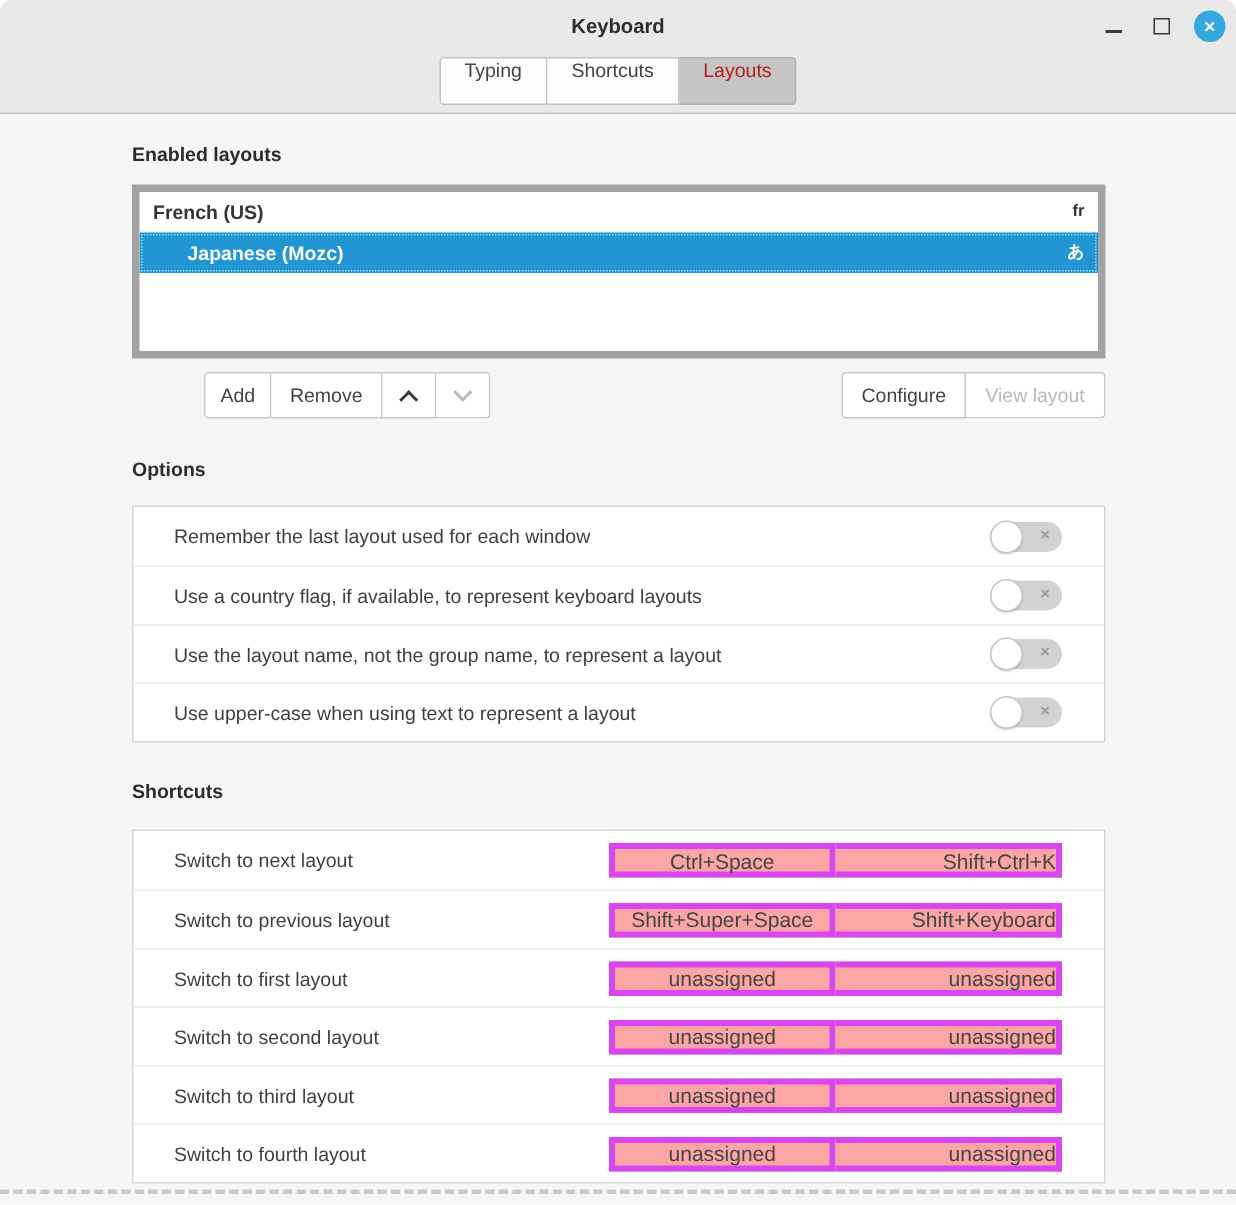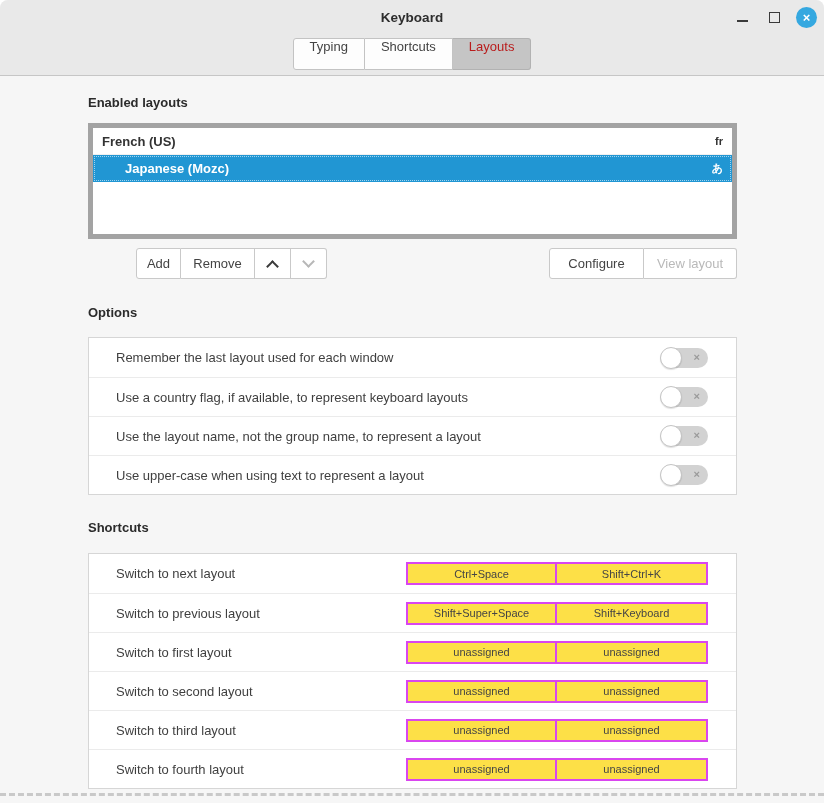--- a/index.html
+++ b/index.html
@@ -48,44 +48,44 @@
   .btn {
     background: #fff; border: 1px solid #c9c9c9; height: 31px;
     display: flex; align-items: center; justify-content: center;
     color: #434343; font-size: 13px; cursor: pointer;
   }
   .btn-group .btn + .btn { border-left-width: 0; }
   .btn-group .btn:first-child { border-radius: 3px 0 0 3px; }
   .btn-group .btn:last-child { border-radius: 0 3px 3px 0; }
   .btn.disabled { color: #b9b9b9; cursor: default; }
   .w-add { width: 45px; } .w-remove { width: 74px; } .w-arrow { width: 36px; }
-  .w-configure { width: 95px; } .w-viewlayout { width: 93px; }
+  .w-configure { width: 83px; } .w-viewlayout { width: 93px; }
   .flex-spacer { flex: 1; }
   .chevron { width: 9px; height: 9px; border-right: 2px solid #3a3a3a; border-bottom: 2px solid #3a3a3a; }
   .chevron.up { transform: rotate(-135deg); margin-top: 5px; }
   .chevron.down { transform: rotate(45deg); margin-top: -4px; border-color: #b7b7b7; }
   
   .panel { background: #fff; border: 1px solid #d6d6d6; }
   .panel.options { margin-top: 17px; }
   .panel.shortcuts { margin-top: 18px; }
   .panel-row { height: 39px; display: flex; align-items: center; padding: 0 28px 0 27px; border-top: 1px solid #ebebeb; }
   .panel-row:first-child { border-top: none; }
   .row-label { color: #3f3f3f; }
   
   .toggle { margin-left: auto; width: 47px; height: 20px; border-radius: 10px; background: #d2d2d2; position: relative; cursor: pointer; flex: 0 0 auto; }
   .toggle .knob { position: absolute; left: -1px; top: -1px; width: 22px; height: 22px; border-radius: 50%; background: #fff; border: 1px solid #c4c4c4; box-shadow: 0 1px 1px rgba(0,0,0,.12); }
   .toggle .off-mark { position: absolute; right: 8px; top: 50%; transform: translateY(-52%); font-size: 11px; font-weight: 700; color: #9a9a9a; line-height: 1; }
   
   .keycells { margin-left: auto; display: flex; }
   .keycell {
-    width: 151px; height: 23px; background: #fde047; border: 2px solid #d946ef;
+    width: 151px; height: 23px; background: #fca5a5; border: 4px solid #d946ef;
     display: flex; align-items: center; justify-content: center;
-    color: #454545; font-size: 11px; cursor: pointer;
-  }
-  .keycell + .keycell { border-left-width: 0; }
+    color: #454545; font-size: 14px; cursor: pointer;
+  }
+  .keycell + .keycell { border-left-width: 0; justify-content: flex-end; }
   
   .bottom-dash { position: absolute; left: 0; right: 0; bottom: 7px; border-top: 3px dashed #c9c9c9; }
 </style>
 </head>
 <body>
 
 <div class="window">
 
   <div class="header">
     <div class="titlebar">

